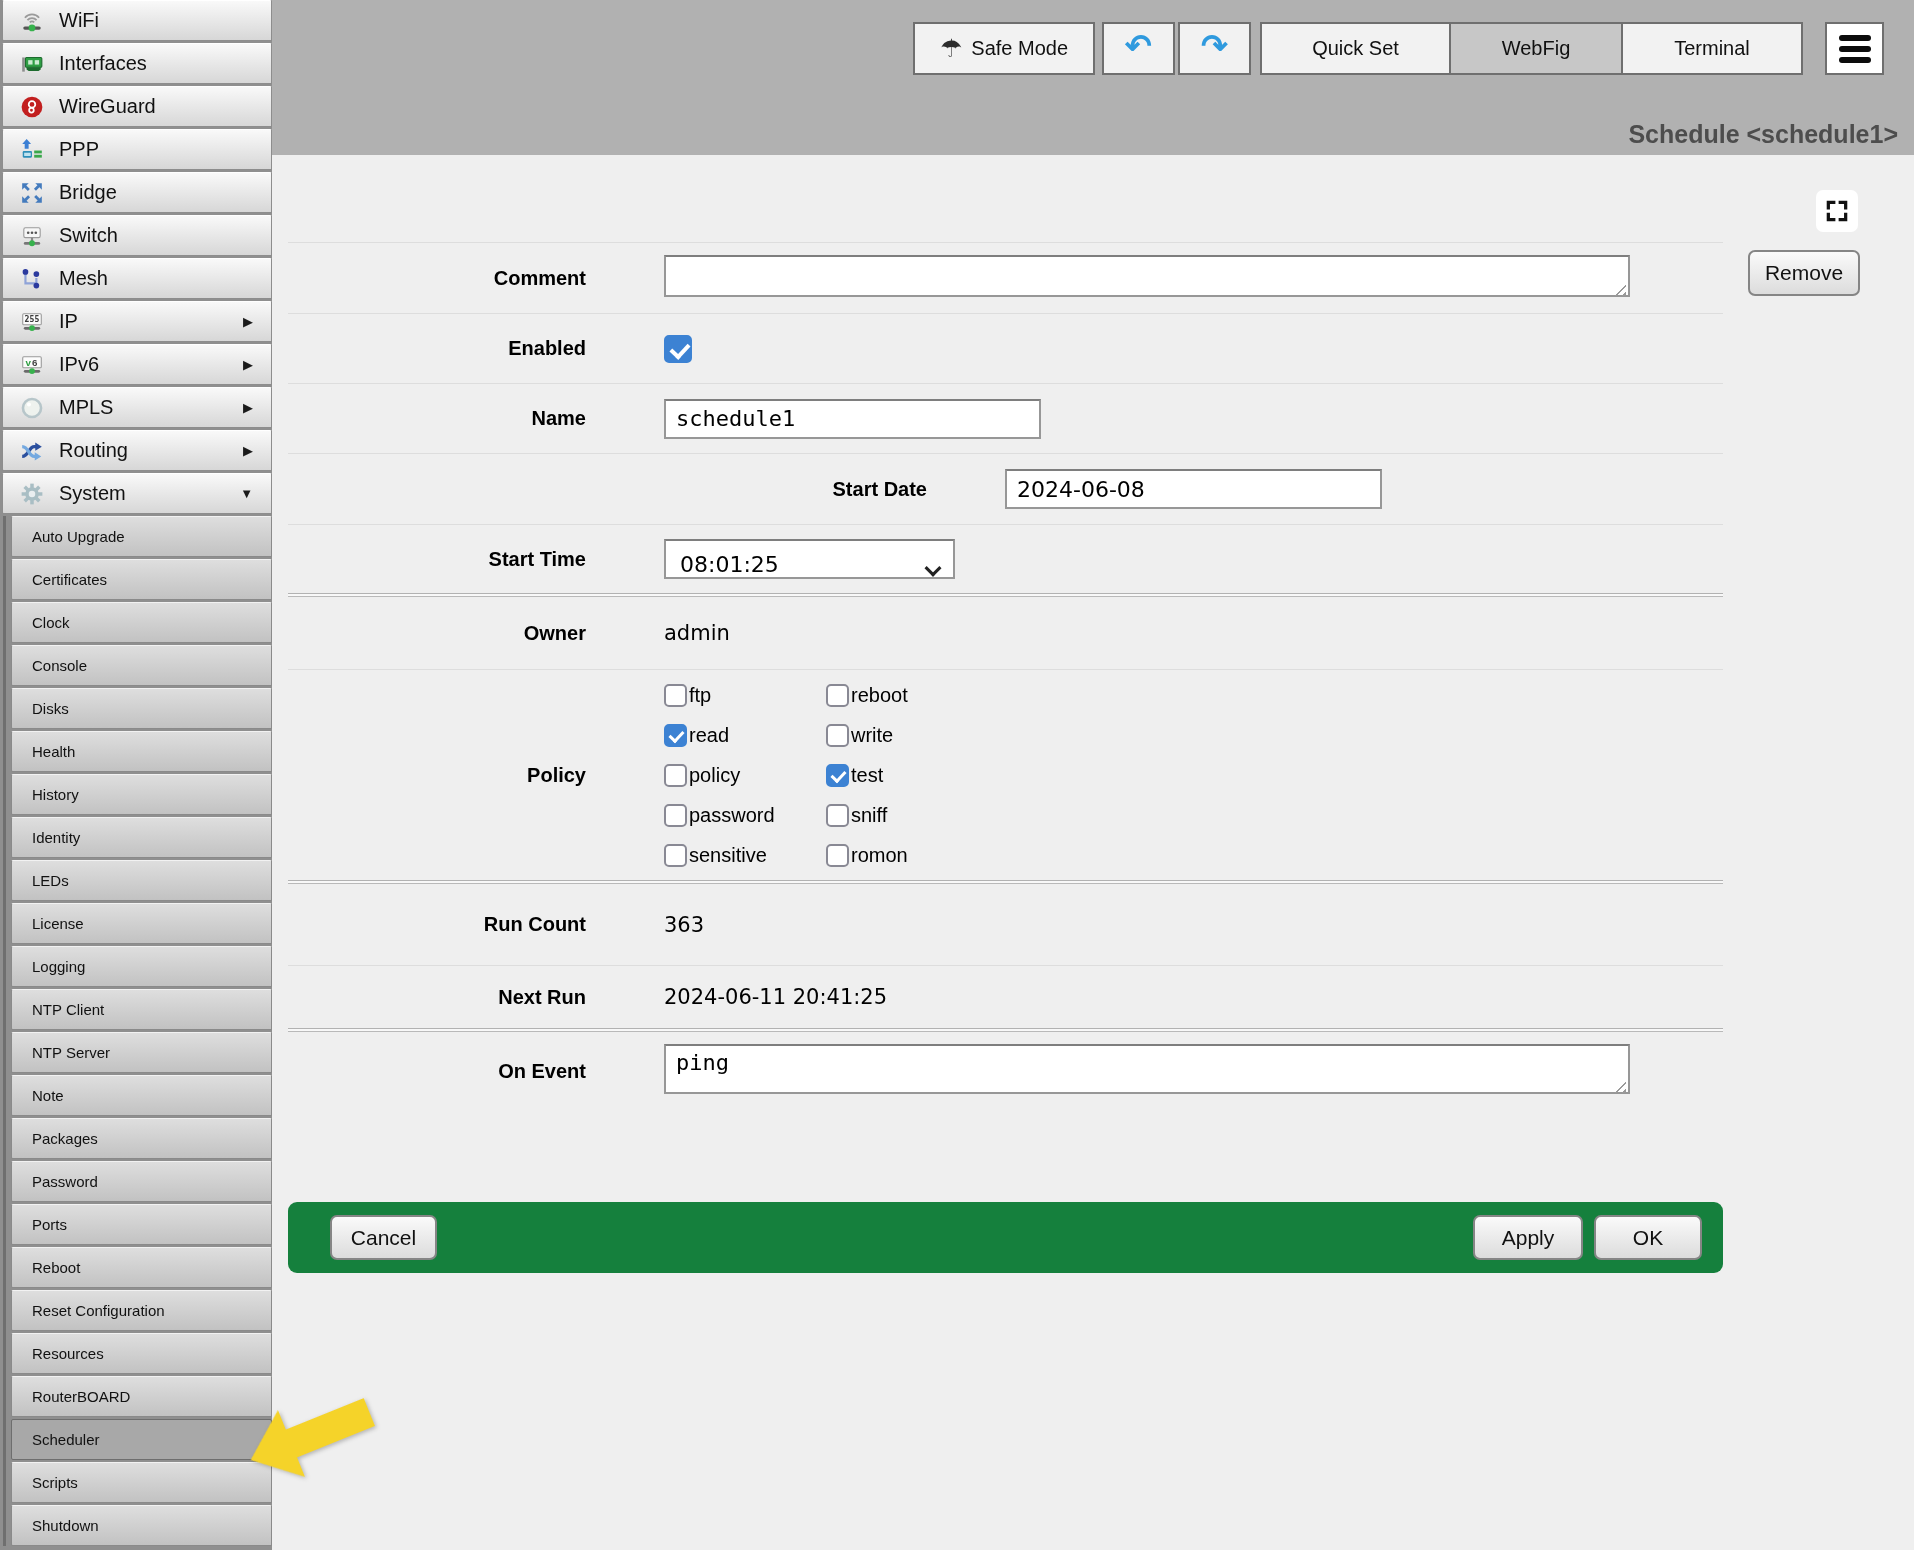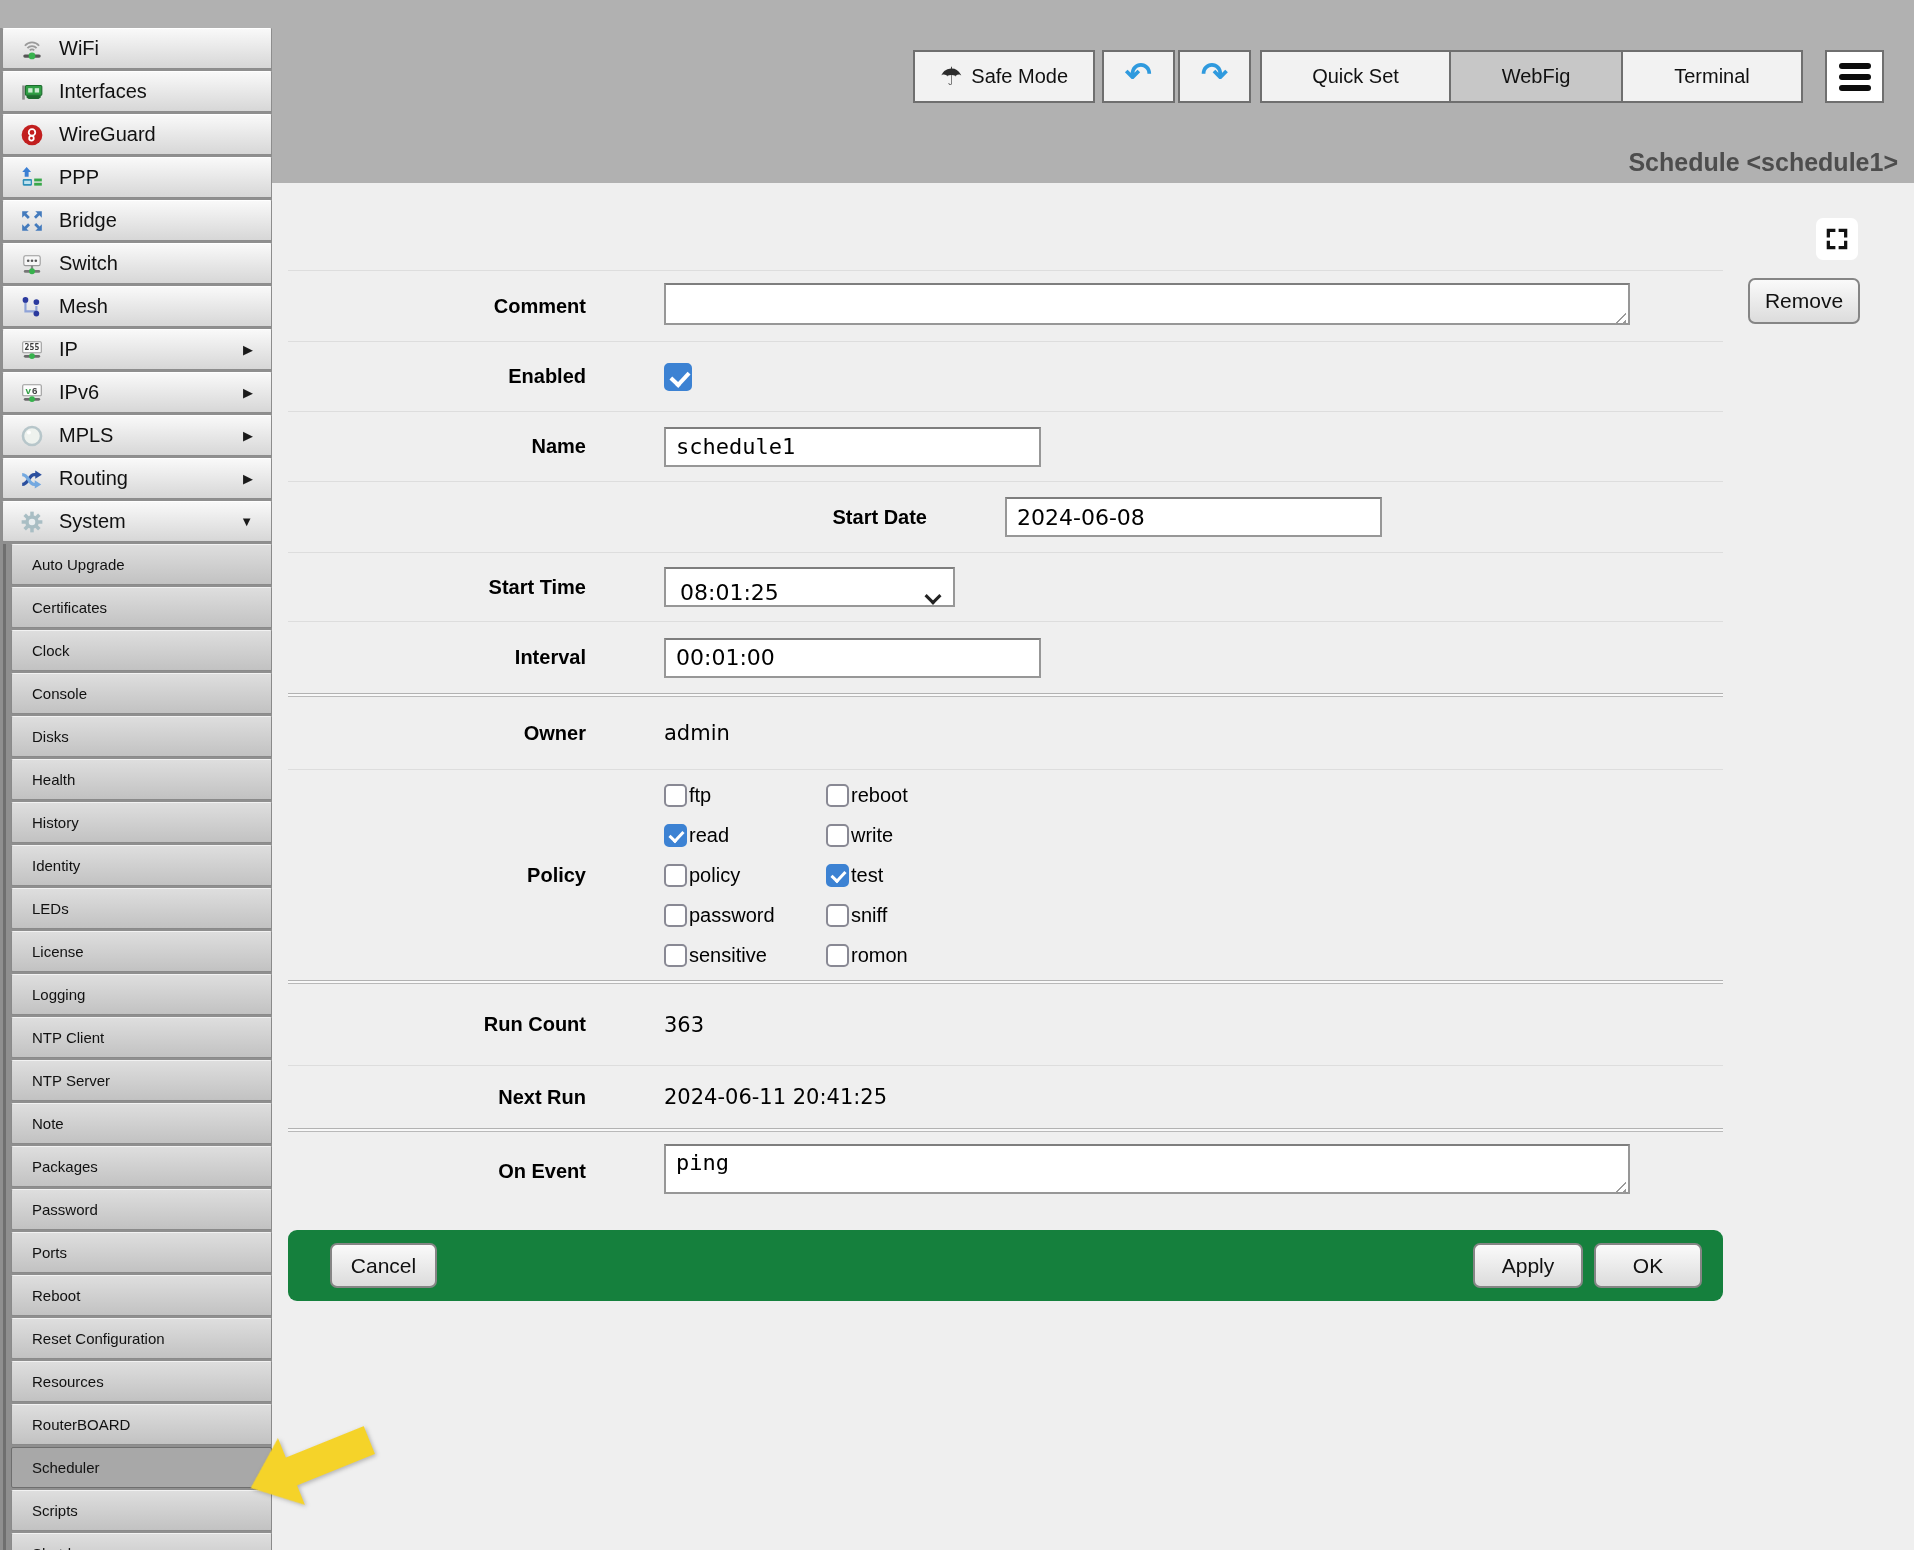--- a/index.html
+++ b/index.html
@@ -1,18 +1,18 @@
 <!DOCTYPE html>
 <html><head>
 <meta charset="utf-8">
 <style>
   * { margin:0; padding:0; box-sizing:border-box; }
   html,body { width:1914px; height:1550px; overflow:hidden; background:#b1b1b1;
     font-family:"Liberation Sans", sans-serif; }
-  .stage { position:relative; width:1914px; height:1374px;margin-top:28px; }
+  .stage { position:relative; width:1914px; height:1374px; }
 
   
   .sidebar { position:absolute; left:0; top:0; width:272px; height:1550px;
     background:#8f8f8f; display:flex; flex-direction:column; gap:2px; padding-left:2px; }
   .side-item { height:41px; flex:0 0 41px; display:flex; align-items:center;
     background:linear-gradient(#f9f9f9,#d7d7d7); border:1px solid #8d8d8d;
     border-top-color:#ffffff; border-radius:2px; cursor:pointer; }
   .sicon { width:26px; height:26px; margin-left:16px; display:flex; align-items:center; justify-content:center; }
   .sicon svg { width:24px; height:24px; }
   .slabel { margin-left:14px; font-size:20px; color:#111; }
@@ -349,26 +349,20 @@
       <div class="frow" style="height:69px;">
         <div class="flabel">Start Time</div>
         <div class="fctrl">
           <div class="fakeselect">
             <span class="val">08:01:25</span>
             <span class="chev"></span>
           </div>
         </div>
       </div>
 
-      <div class="frow" style="height:72px;">
-        <div class="flabel">Interval</div>
-        <div class="fctrl">
-            <input class="txt" style="width: 377px;" value="00:01:00">
-          </div>
-      </div>
 
       <div class="sep"></div>
 
       <div class="frow nosep" style="height:72px;">
         <div class="flabel">Owner</div>
         <div class="fctrl">
             <span class="static">admin</span>
           </div>
       </div>
 

